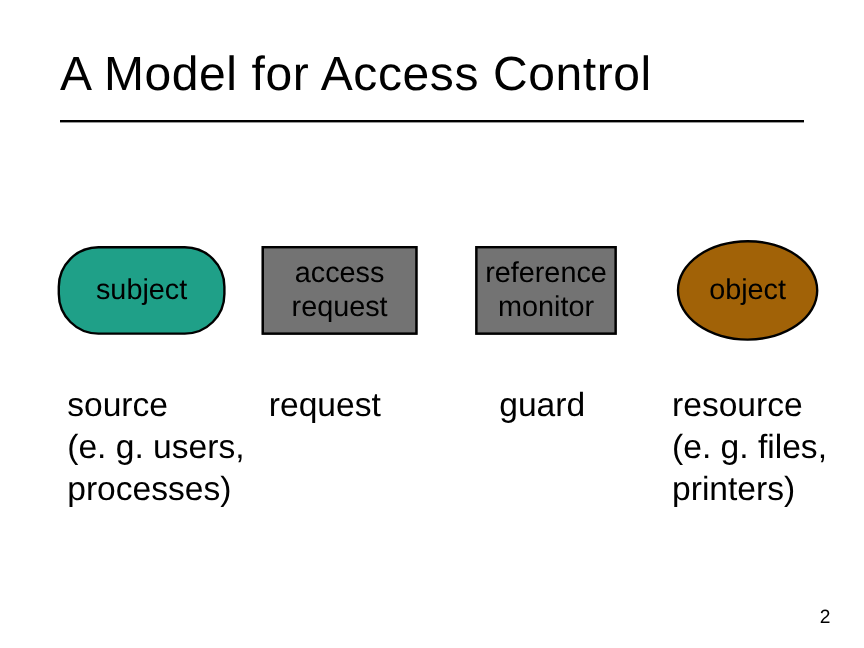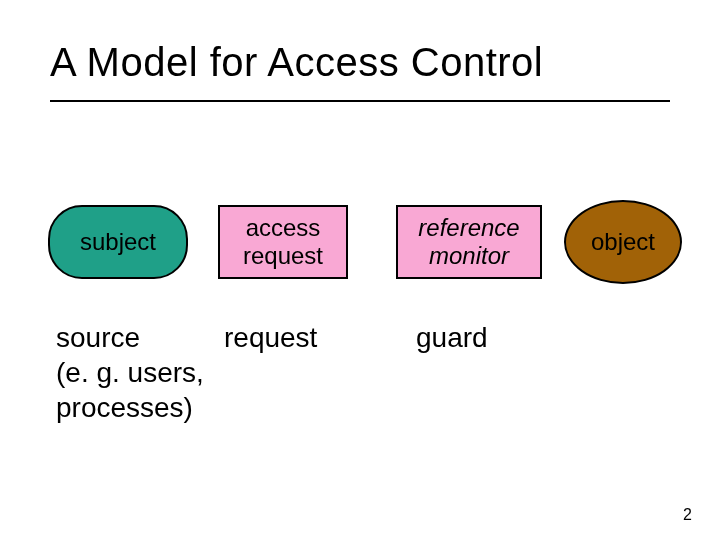--- a/index.html
+++ b/index.html
@@ -52,21 +52,21 @@
     font-size: 24px;
     line-height: 1.15;
     box-sizing: border-box;
     border: 2px solid #000;
   }
   .rounded {
     background: #1fa088;
     border-radius: 34px;
   }
   .rect {
-    background: #f9a8d4;
+    background: #737373;
   }
   .ellipse {
     background: #a16207;
     border-radius: 50%;
   }
 
   
   .label {
     position: absolute;
     font-size: 28px;
@@ -84,32 +84,35 @@
 
   <div class="shape rounded" style="left:48px; top:205px; width:140px; height:74px;">
     <span style="white-space:pre-line;">subject</span>
   </div>
 
   <div class="shape rect" style="left:218px; top:205px; width:130px; height:74px;">
     <span style="white-space:pre-line;">access
 request</span>
   </div>
 
-  <div class="shape rect" style="left:396px; top:205px; width:146px; height:74px;font-style:italic;">
+  <div class="shape rect" style="left:396px; top:205px; width:118px; height:74px;">
     <span style="white-space:pre-line;">reference
 monitor</span>
   </div>
 
   <div class="shape ellipse" style="left:564px; top:200px; width:118px; height:84px;">
     <span style="white-space:pre-line;">object</span>
   </div>
 
   <div class="label" style="left:56px; top:320px; width:160px; white-space:pre-line;">source
 (e. g. users,
 processes)</div>
 
   <div class="label" style="left:224px; top:320px; width:130px; white-space:pre-line;">request</div>
 
   <div class="label" style="left:416px; top:320px; width:120px; white-space:pre-line;">guard</div>
 
+  <div class="label" style="left:560px; top:320px; width:150px; white-space:pre-line;">resource
+(e. g. files,
+printers)</div>
 
   <div class="page-num">2</div>
 </div>
 
 </body></html>

